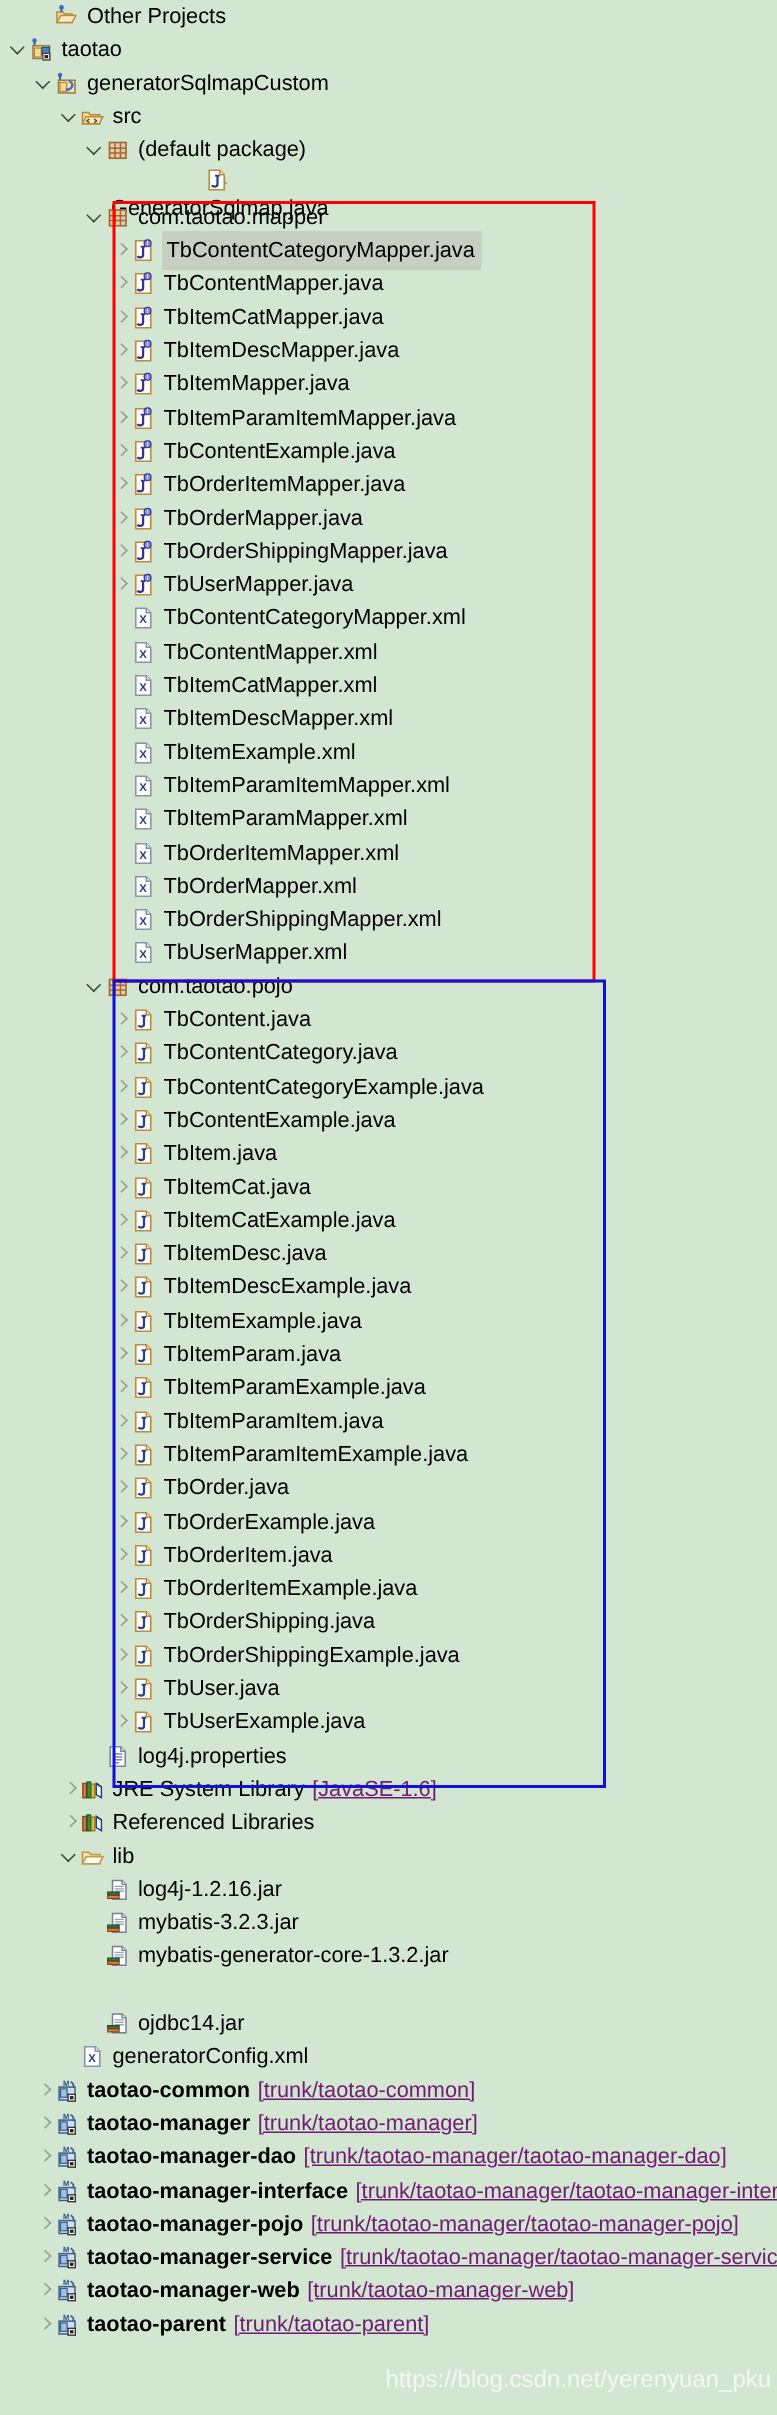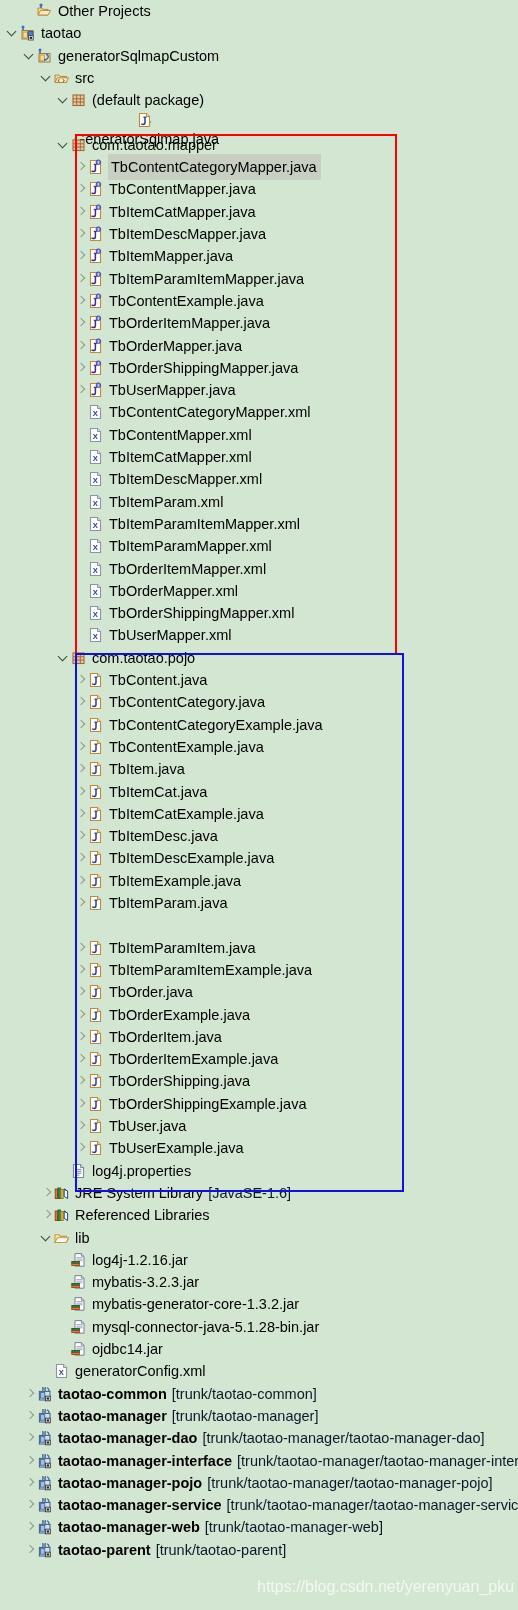--- a/index.html
+++ b/index.html
@@ -65,21 +65,21 @@
     width: 17px;
     min-width: 17px;
     height: 16px;
     margin-right: 5px;
     position: relative;
     display: inline-block;
   }
   .icon svg { display: block; }
   .label { display: inline-block; }
   .label.bold { font-weight: bold; }
-  .sub { color: #0f172a; margin-left: 5px; }
+  .sub { color: #701a75; margin-left: 5px; text-decoration: underline; }
   .row.selected .label {
     background: #c6cfc1;
     box-shadow: 0 0 0 1px #c6cfc1;
     padding: 1px 3px 1px 2px;
     margin: -1px 0;
   }
   .box {
     position: absolute;
     box-sizing: border-box;
     pointer-events: none;
@@ -385,21 +385,21 @@
     </div>
     <div class="row" style="top: 490.6px; left: 74px;">
       <span class="twisty none"></span>
       <span class="icon">
         <svg width="17" height="16" viewBox="0 0 17 16" xmlns="http://www.w3.org/2000/svg">
           <path d="M3.5 1.5 L10.5 1.5 L13.5 4.5 L13.5 14.5 L3.5 14.5 Z" fill="#ffffff" stroke="#8a93a8" stroke-width="1.1"></path>
           <path d="M10.5 1.5 L10.5 4.5 L13.5 4.5" fill="#dfe3ee" stroke="#8a93a8" stroke-width="1"></path>
           <text x="8.3" y="11.6" font-size="7.6" font-weight="bold" font-family="Liberation Sans, sans-serif" fill="#2b3f86" text-anchor="middle">X</text>
         </svg>
       </span>
-      <span class="label">TbItemParam.xml</span>
+      <span class="label">TbItemExample.xml</span>
     </div>
     <div class="row" style="top: 512.9px; left: 74px;">
       <span class="twisty none"></span>
       <span class="icon">
         <svg width="17" height="16" viewBox="0 0 17 16" xmlns="http://www.w3.org/2000/svg">
           <path d="M3.5 1.5 L10.5 1.5 L13.5 4.5 L13.5 14.5 L3.5 14.5 Z" fill="#ffffff" stroke="#8a93a8" stroke-width="1.1"></path>
           <path d="M10.5 1.5 L10.5 4.5 L13.5 4.5" fill="#dfe3ee" stroke="#8a93a8" stroke-width="1"></path>
           <text x="8.3" y="11.6" font-size="7.6" font-weight="bold" font-family="Liberation Sans, sans-serif" fill="#2b3f86" text-anchor="middle">X</text>
         </svg>
       </span>
@@ -594,20 +594,32 @@
       <span class="twisty collapsed"></span>
       <span class="icon">
         <svg width="17" height="16" viewBox="0 0 17 16" xmlns="http://www.w3.org/2000/svg">
           <path d="M3.5 1.5 L10.5 1.5 L13.5 4.5 L13.5 14.5 L3.5 14.5 Z" fill="#ffffff" stroke="#c08a3e" stroke-width="1.1"></path>
           <path d="M10.5 1.5 L10.5 4.5 L13.5 4.5" fill="#f2d9a8" stroke="#c08a3e" stroke-width="1"></path>
           <path d="M9 5.2 L9 10.6 q0 1.8 -2 1.8 q-1.2 0 -1.8 -.8" fill="none" stroke="#2b3f86" stroke-width="1.5"></path>
           <path d="M7.4 5.2 L10.4 5.2" stroke="#2b3f86" stroke-width="1.3"></path>
         </svg>
       </span>
       <span class="label">TbItemParam.java</span>
+    </div>
+    <div class="row" style="top: 914.3px; left: 74px;">
+      <span class="twisty collapsed"></span>
+      <span class="icon">
+        <svg width="17" height="16" viewBox="0 0 17 16" xmlns="http://www.w3.org/2000/svg">
+          <path d="M3.5 1.5 L10.5 1.5 L13.5 4.5 L13.5 14.5 L3.5 14.5 Z" fill="#ffffff" stroke="#c08a3e" stroke-width="1.1"></path>
+          <path d="M10.5 1.5 L10.5 4.5 L13.5 4.5" fill="#f2d9a8" stroke="#c08a3e" stroke-width="1"></path>
+          <path d="M9 5.2 L9 10.6 q0 1.8 -2 1.8 q-1.2 0 -1.8 -.8" fill="none" stroke="#2b3f86" stroke-width="1.5"></path>
+          <path d="M7.4 5.2 L10.4 5.2" stroke="#2b3f86" stroke-width="1.3"></path>
+        </svg>
+      </span>
+      <span class="label">TbItemParamExample.java</span>
     </div>
     <div class="row" style="top: 936.6px; left: 74px;">
       <span class="twisty collapsed"></span>
       <span class="icon">
         <svg width="17" height="16" viewBox="0 0 17 16" xmlns="http://www.w3.org/2000/svg">
           <path d="M3.5 1.5 L10.5 1.5 L13.5 4.5 L13.5 14.5 L3.5 14.5 Z" fill="#ffffff" stroke="#c08a3e" stroke-width="1.1"></path>
           <path d="M10.5 1.5 L10.5 4.5 L13.5 4.5" fill="#f2d9a8" stroke="#c08a3e" stroke-width="1"></path>
           <path d="M9 5.2 L9 10.6 q0 1.8 -2 1.8 q-1.2 0 -1.8 -.8" fill="none" stroke="#2b3f86" stroke-width="1.5"></path>
           <path d="M7.4 5.2 L10.4 5.2" stroke="#2b3f86" stroke-width="1.3"></path>
         </svg>
@@ -801,33 +813,20 @@
       <span class="icon">
         <svg width="17" height="16" viewBox="0 0 17 16" xmlns="http://www.w3.org/2000/svg">
           <path d="M5 1.6 L11.4 1.6 L14 4.2 L14 14.2 L5 14.2 Z" fill="#ffffff" stroke="#777f92" stroke-width="1"></path>
           <path d="M11.4 1.6 L11.4 4.2 L14 4.2" fill="#dfe3ee" stroke="#777f92" stroke-width=".9"></path>
           <path d="M6.4 5.6 H12.6 M6.4 7.2 H12.6 M6.4 8.8 H12.6" stroke="#9aa1b2" stroke-width=".9"></path>
           <rect x="1.8" y="9.4" width="7.6" height="2" fill="#2f7a3e" stroke="#18502a" stroke-width=".8"></rect>
           <rect x="1.8" y="11.6" width="7.6" height="2" fill="#e07a3a" stroke="#8a421a" stroke-width=".8"></rect>
         </svg>
       </span>
       <span class="label">mybatis-generator-core-1.3.2.jar</span>
-    </div>
-    <div class="row" style="top: 1315.7px; left: 57px;">
-      <span class="twisty none"></span>
-      <span class="icon">
-        <svg width="17" height="16" viewBox="0 0 17 16" xmlns="http://www.w3.org/2000/svg">
-          <path d="M5 1.6 L11.4 1.6 L14 4.2 L14 14.2 L5 14.2 Z" fill="#ffffff" stroke="#777f92" stroke-width="1"></path>
-          <path d="M11.4 1.6 L11.4 4.2 L14 4.2" fill="#dfe3ee" stroke="#777f92" stroke-width=".9"></path>
-          <path d="M6.4 5.6 H12.6 M6.4 7.2 H12.6 M6.4 8.8 H12.6" stroke="#9aa1b2" stroke-width=".9"></path>
-          <rect x="1.8" y="9.4" width="7.6" height="2" fill="#2f7a3e" stroke="#18502a" stroke-width=".8"></rect>
-          <rect x="1.8" y="11.6" width="7.6" height="2" fill="#e07a3a" stroke="#8a421a" stroke-width=".8"></rect>
-        </svg>
-      </span>
-      <span class="label">mysql-connector-java-5.1.28-bin.jar</span>
     </div>
     <div class="row" style="top: 1338px; left: 57px;">
       <span class="twisty none"></span>
       <span class="icon">
         <svg width="17" height="16" viewBox="0 0 17 16" xmlns="http://www.w3.org/2000/svg">
           <path d="M5 1.6 L11.4 1.6 L14 4.2 L14 14.2 L5 14.2 Z" fill="#ffffff" stroke="#777f92" stroke-width="1"></path>
           <path d="M11.4 1.6 L11.4 4.2 L14 4.2" fill="#dfe3ee" stroke="#777f92" stroke-width=".9"></path>
           <path d="M6.4 5.6 H12.6 M6.4 7.2 H12.6 M6.4 8.8 H12.6" stroke="#9aa1b2" stroke-width=".9"></path>
           <rect x="1.8" y="9.4" width="7.6" height="2" fill="#2f7a3e" stroke="#18502a" stroke-width=".8"></rect>
           <rect x="1.8" y="11.6" width="7.6" height="2" fill="#e07a3a" stroke="#8a421a" stroke-width=".8"></rect>

